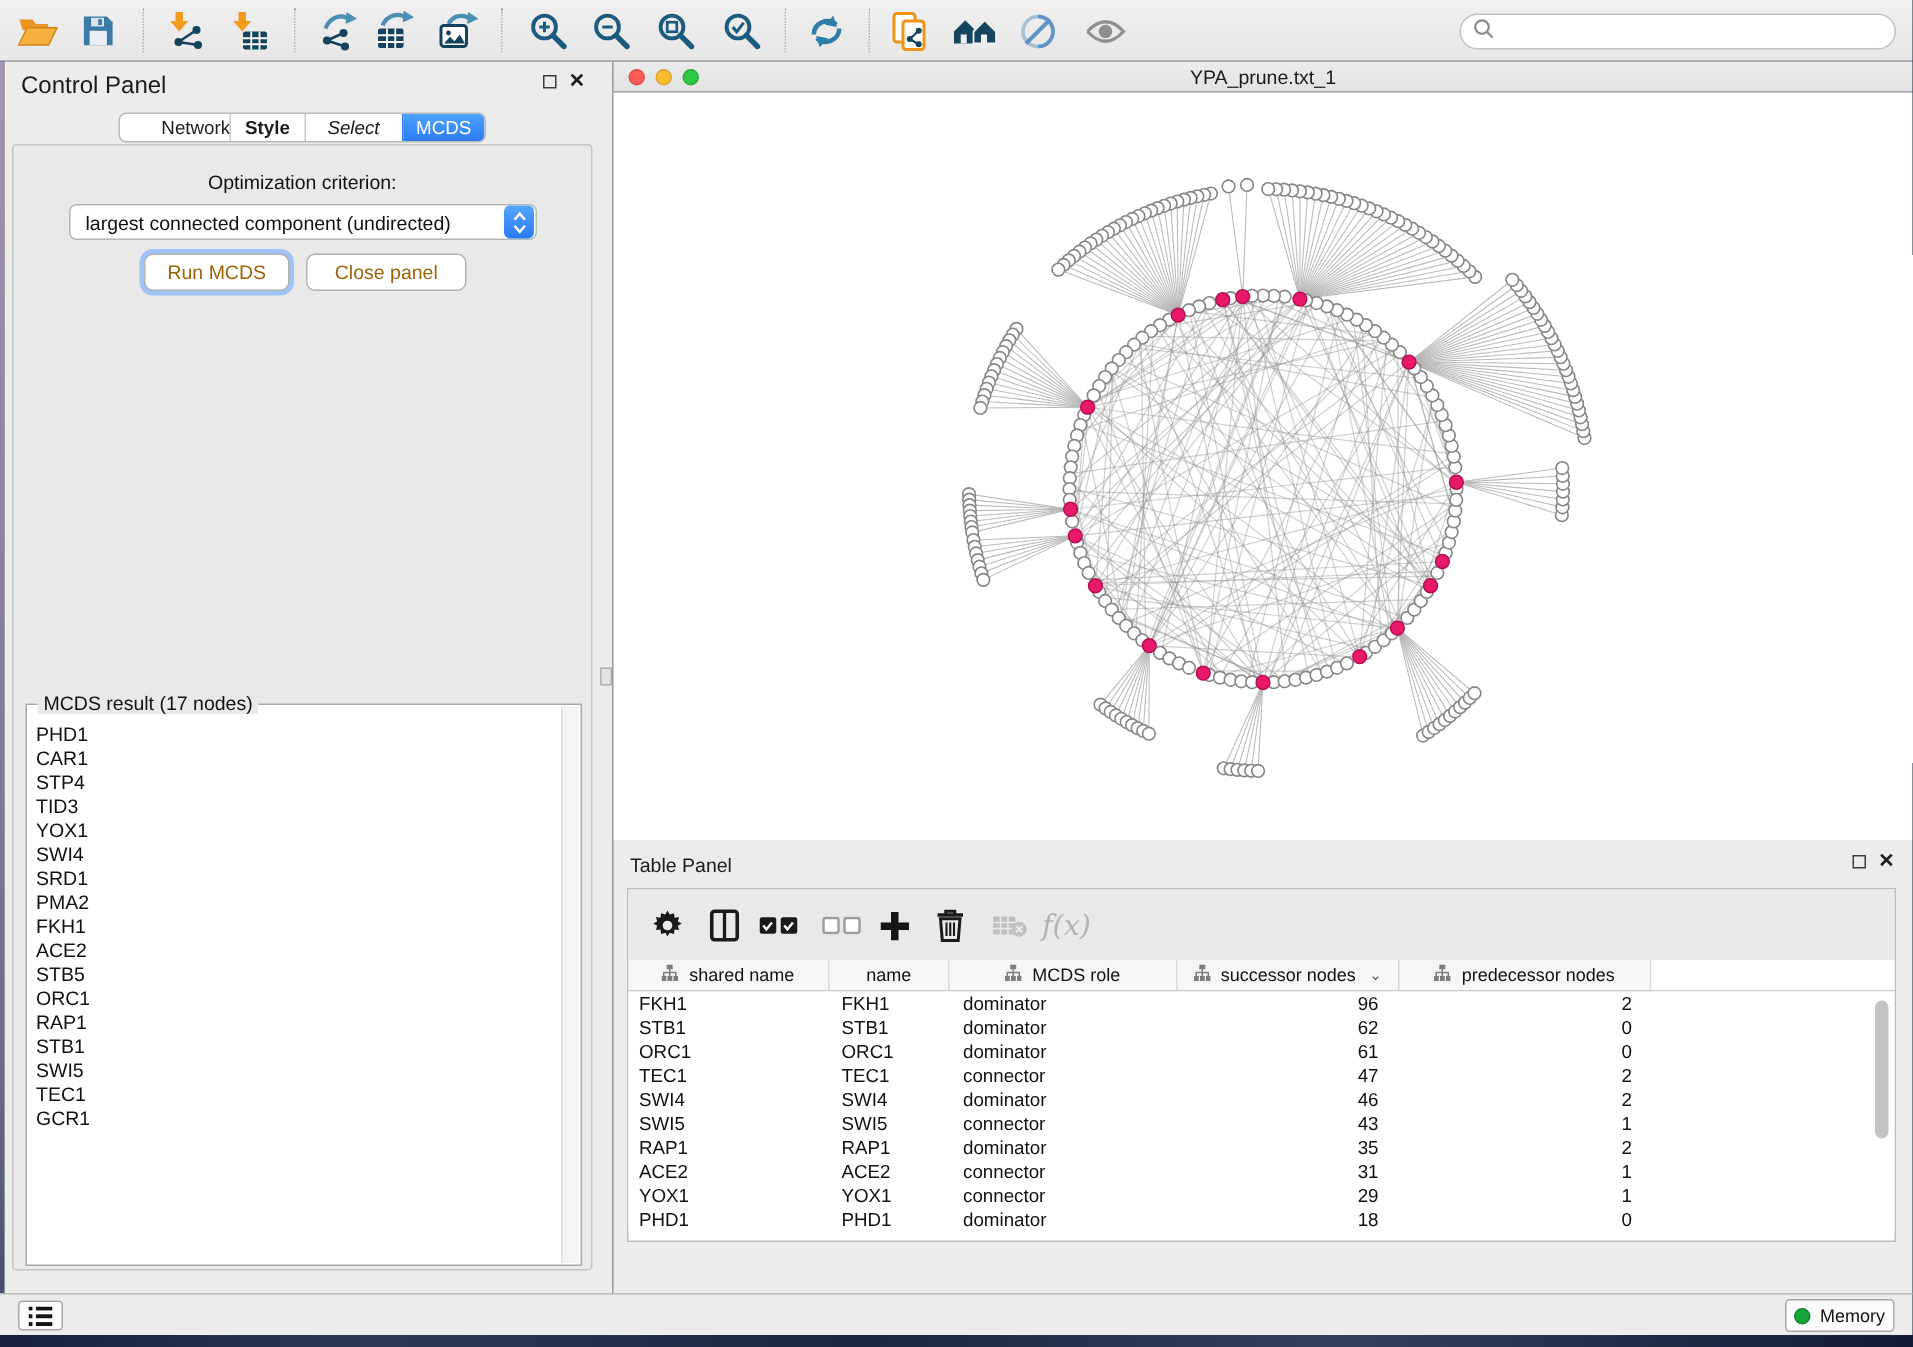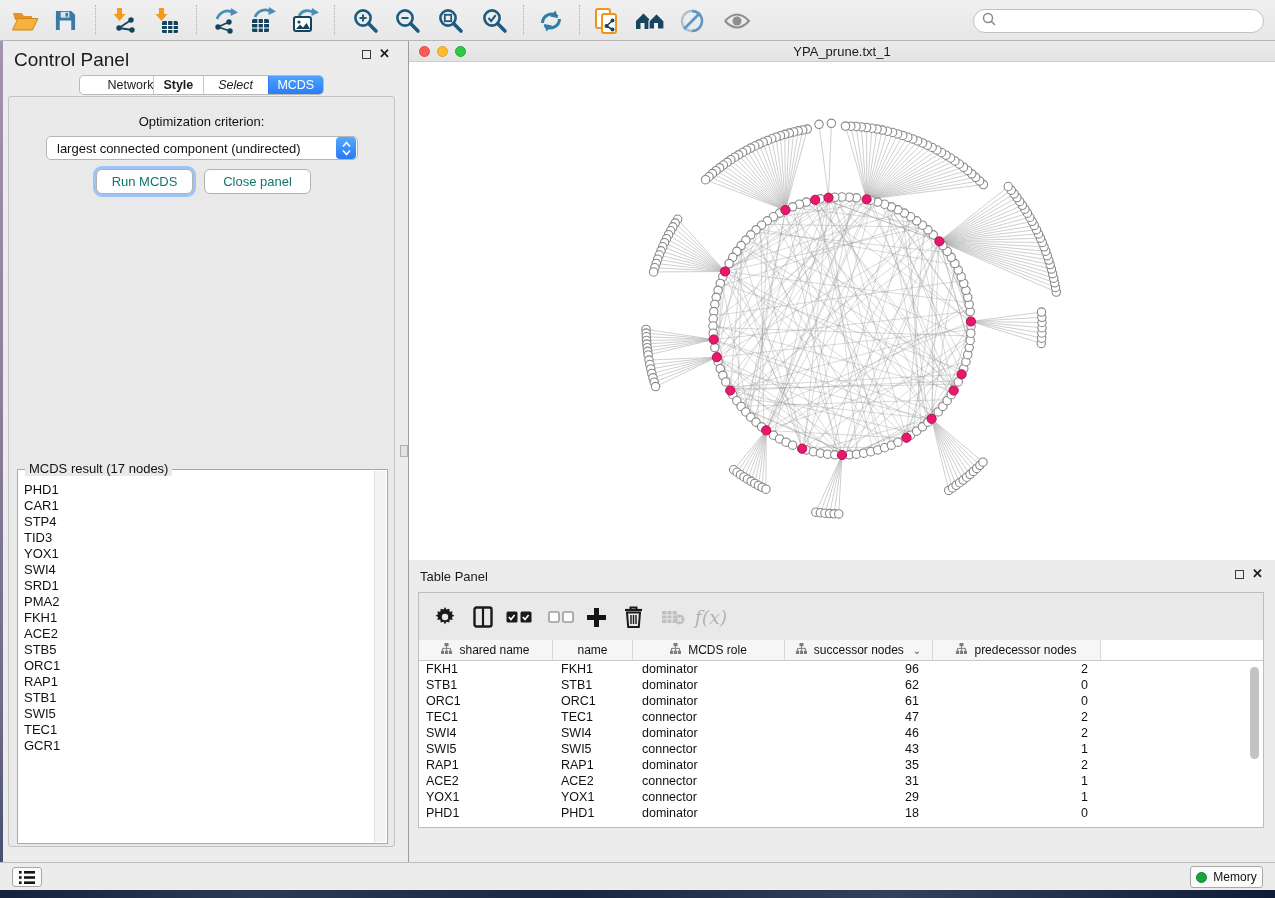--- a/index.html
+++ b/index.html
@@ -23,21 +23,21 @@
     border-left:1px dotted #b2b2b2; }
   .search-wrap { position:absolute; left:973px; top:9px; width:291px; height:24px;
     background:#fff; border:1px solid #c2c2c2; border-radius:12px;
     display:flex; align-items:center; padding-left:8px; gap:5px; }
   .search-wrap input { border:none; outline:none; flex:1; height:18px;
     font-size:12px; background:transparent; font-family:"Liberation Sans",sans-serif; }
 
   
   .left-panel { position:absolute; left:3px; top:41px; width:399px; height:821px;
     background:#ececec; }
-  .panel-title { position:absolute; left:11px; top:8px; font-size:19px; color:#1b1b1b; }
+  .panel-title { position:absolute; left:11px; top:8px; font-size:16px; color:#1b1b1b; }
   .win-btns { position:absolute; top:8px; display:flex; gap:8px; align-items:center; }
   .float-box { width:9px; height:9px; border:1.5px solid #3c3c3c; display:inline-block; }
   .close-x { font-size:13px; font-weight:bold; color:#1d1d1d; line-height:10px; }
 
   .seg { position:absolute; display:flex; background:#fff; border:1px solid #b9b9b9;
     border-radius:5px; overflow:hidden; height:20px; }
   .seg > div { display:flex; align-items:center; justify-content:center;
     font-size:12.5px; color:#1c1c1c; border-left:1px solid #c9c9c9; cursor:default; }
   .seg > div:first-child { border-left:none; }
   .seg > div.sel { background:linear-gradient(#4da3fd,#2b7cf6); color:#fff;
@@ -52,21 +52,21 @@
     font-size:13px; color:#111; }
   .dropdown { position:absolute; left:37px; top:39px; width:312px; height:24px;
     background:#fff; border:1px solid #b6b6b6; border-radius:5px;
     display:flex; align-items:center; cursor:default; }
   .dropdown .val { flex:1; font-size:13px; color:#111; padding-left:10px;
     white-space:nowrap; overflow:hidden; }
   .dropdown .step { width:20px; height:22px; margin-right:1px; border-radius:4px;
     background:linear-gradient(#54a7fd,#2a7af5); display:flex; align-items:center;
     justify-content:center; }
   .btn { position:absolute; top:72px; height:25px; background:#fff;
-    border:1px solid #b2b2b2; border-radius:6px; font-size:13px; color:#0f766e;
+    border:1px solid #b2b2b2; border-radius:6px; font-size:13px; color:#a16207;
     display:flex; align-items:center; justify-content:center; cursor:default; }
   .btn-run { left:87px; width:97px; box-shadow:0 0 0 3px rgba(110,170,255,.6); }
   .btn-close { left:195px; width:107px; }
 
   .groupbox { position:absolute; left:8px; top:372px; width:371px; height:375px;
     background:#fff; border:1px solid #a9a9a9; }
   .gb-title { position:absolute; left:7px; top:-9px; background:#e9e9e9;
     padding:0 4px; font-size:13px; color:#111; }
   .mcds-list { position:absolute; left:1px; top:12px; bottom:1px; right:14px;
     overflow:hidden; }

